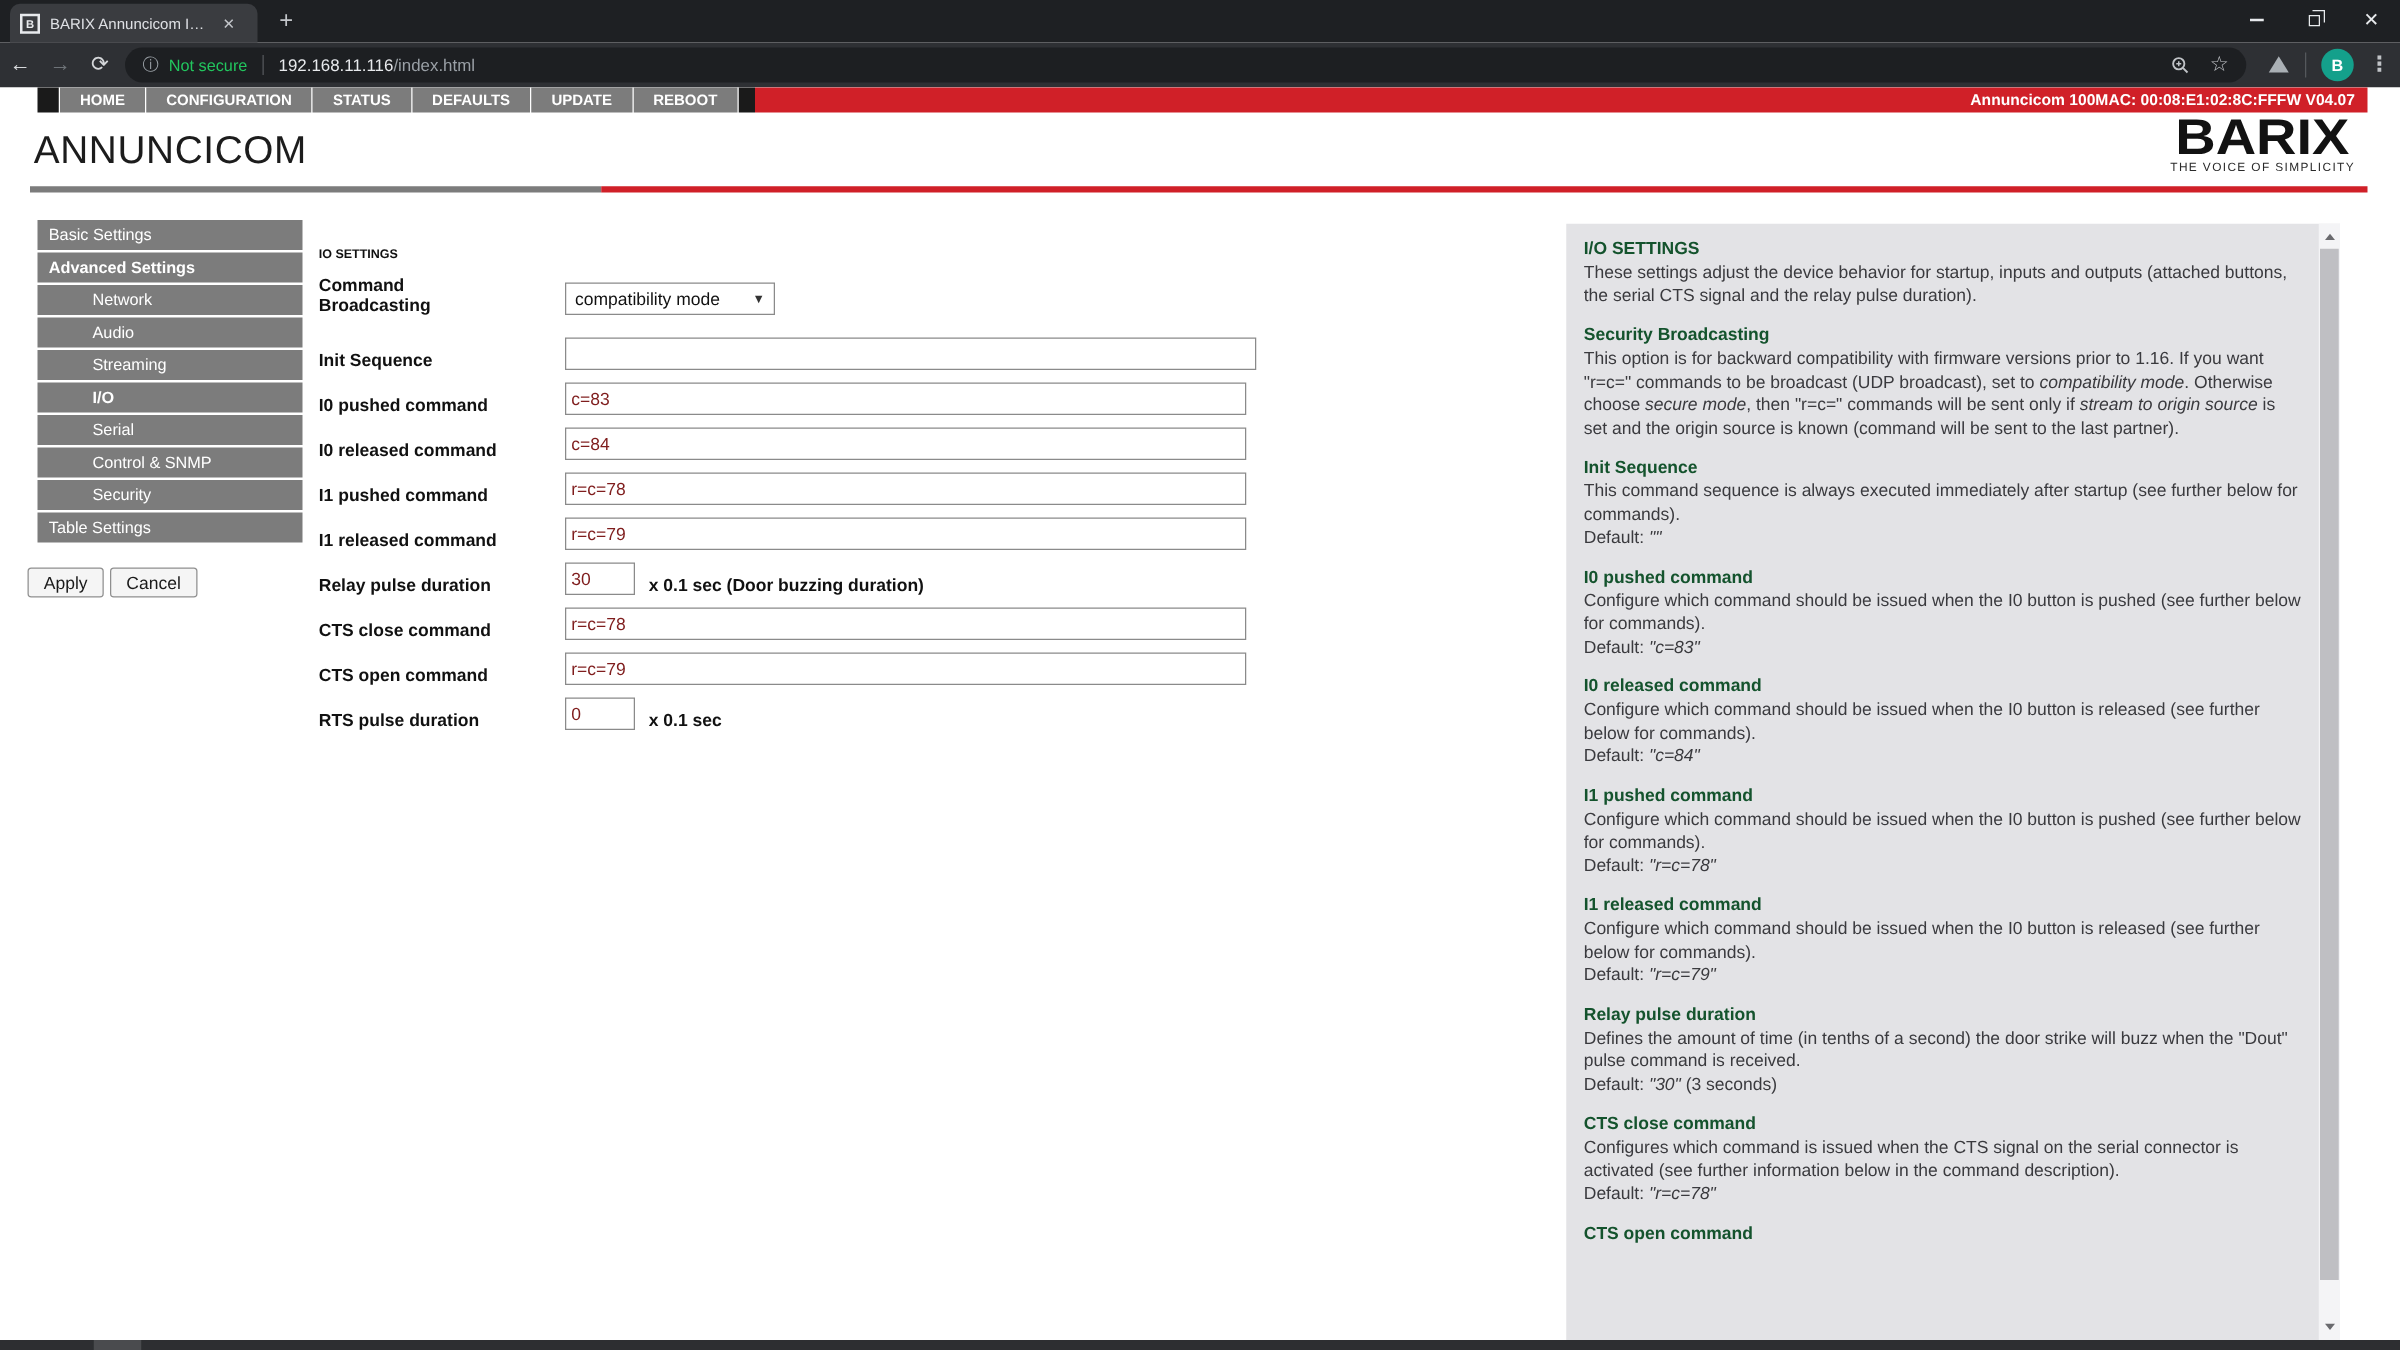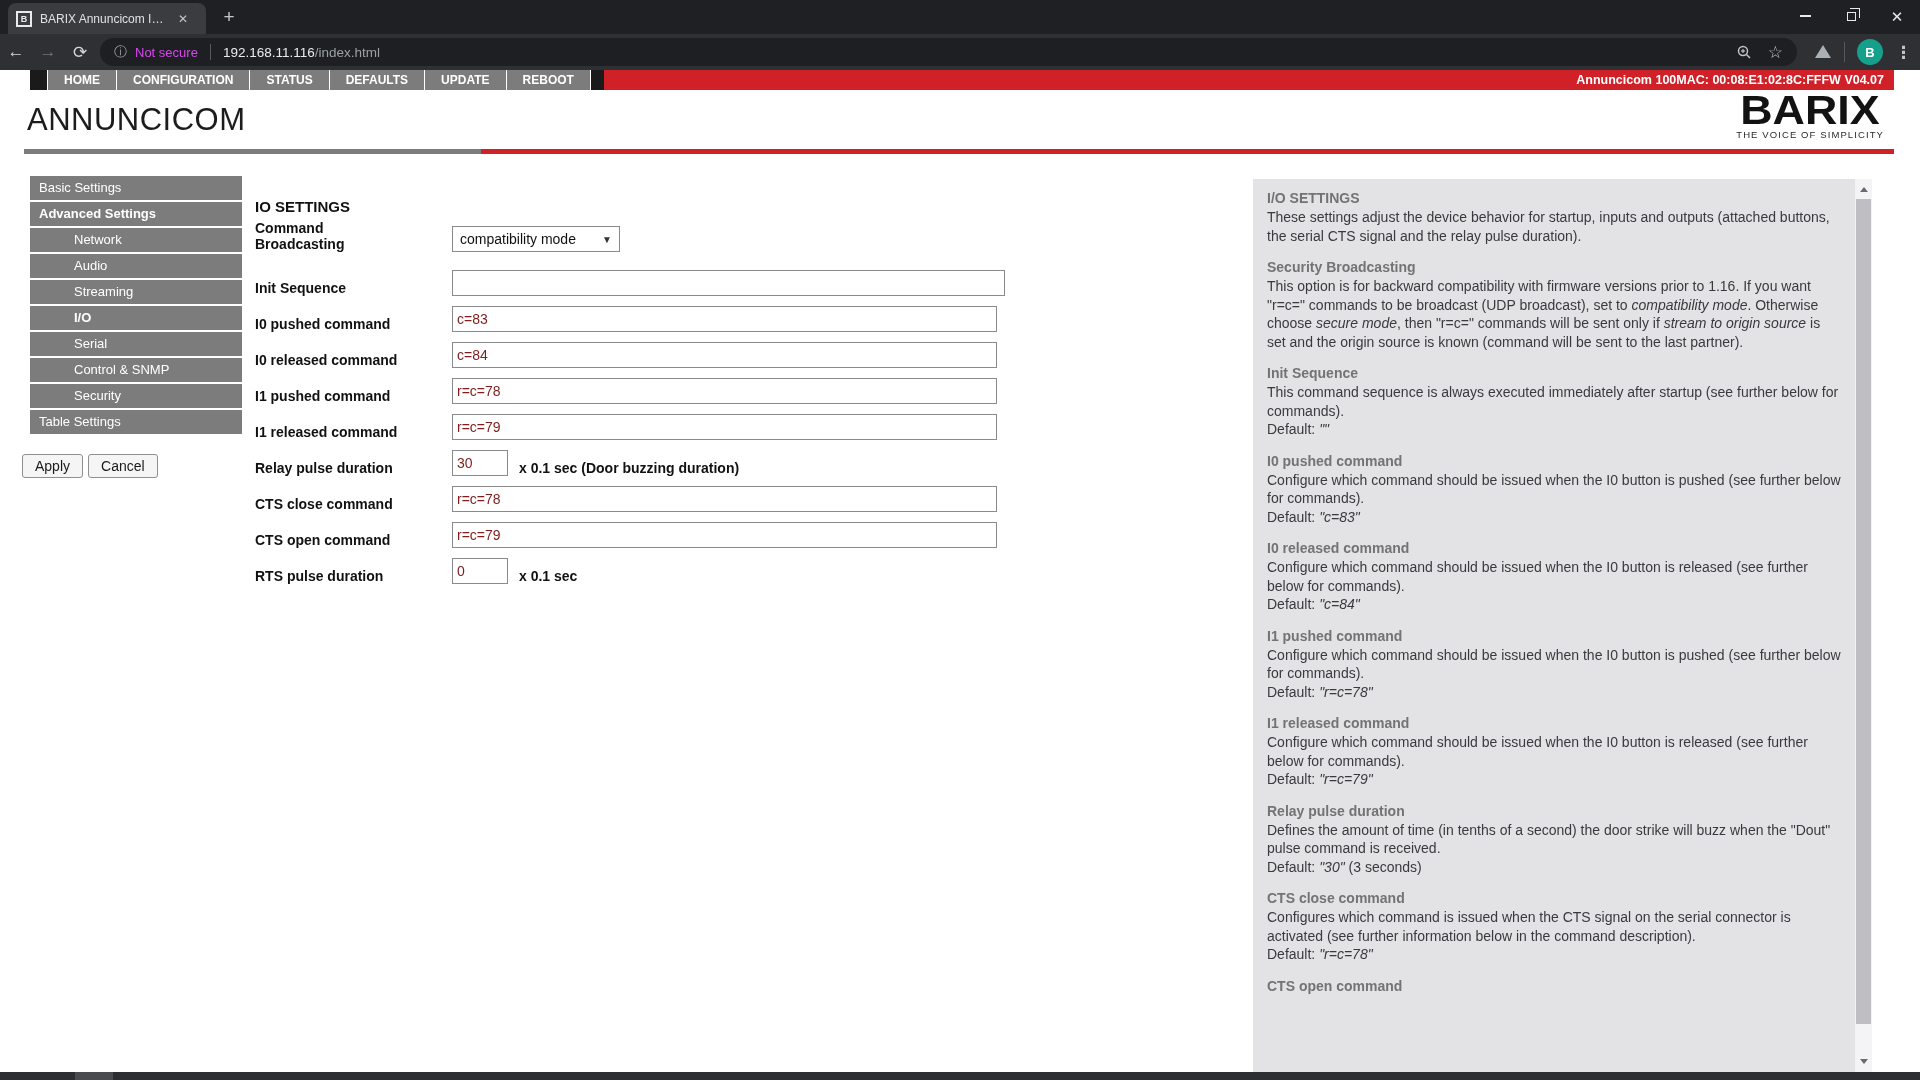--- a/index.html
+++ b/index.html
@@ -25,21 +25,21 @@
     border:1.5px solid #e8eaed; border-bottom:none; border-left:none; }
   .glyph-close { font-size:15px; line-height:15px; }
 
   .toolbar { position:absolute; left:0; top:34px; width:1920px; height:36px; background:#2e3034;
     display:flex; align-items:center; }
   .navicon { font-size:17px; color:#d5d7da; width:32px; text-align:center; }
   .navicon.disabled { color:#6e7378; }
   .omnibox { position:absolute; left:100px; right:123px; top:4px; height:28px; background:#1d1f22;
     border-radius:14px; display:flex; align-items:center; padding:0 14px; }
   .info-icon { color:#9aa0a6; font-size:13px; }
-  .notsecure { color:#d946ef; font-size:13px; margin-left:8px; }
+  .notsecure { color:#22c55e; font-size:13px; margin-left:8px; }
   .omni-sep { width:1px; height:16px; background:#55585c; margin:0 12px; }
   .url-host { color:#e8eaed; font-size:13.5px; }
   .url-path { color:#9aa0a6; font-size:13.5px; }
   .omni-right { margin-left:auto; display:flex; align-items:center; gap:16px; }
   .star { color:#c0c3c7; font-size:17px; }
   .toolbar-right { position:absolute; right:8px; top:4px; height:28px; display:flex; align-items:center; gap:12px; }
   .tb-sep { width:1px; height:20px; background:#55585c; }
   .avatar { width:26px; height:26px; border-radius:50%; background:#14a08b; color:#fff; font-size:13px;
     font-weight:bold; display:flex; align-items:center; justify-content:center; }
   .dots { color:#c0c3c7; font-size:17px; font-weight:bold; letter-spacing:0; }
@@ -68,35 +68,35 @@
   .sidebar { position:absolute; left:30px; top:106px; width:212px; }
   .side-item { height:24px; background:#7c7c7c; color:#fff; font-size:13px; line-height:24px;
     padding-left:9px; margin-bottom:2px; cursor:pointer; white-space:nowrap; }
   .side-item.indent { padding-left:44px; }
   .side-item.bold { font-weight:bold; }
 
   .form-buttons { position:absolute; left:22px; top:384px; display:flex; gap:5px; }
   .btn { background:#f5f5f5; border:1px solid #8f8f8f; border-radius:3px; font-size:14px;
     color:#1a1a1a; padding:3px 12px; font-family:inherit; }
 
-  .form-heading { position:absolute; left:255px; top:128px; font-size:15px; font-weight:bold; color:#111; }
+  .form-heading { position:absolute; left:255px; top:128px; font-size:10px; font-weight:bold; color:#111; }
   .form-row { position:absolute; left:255px; display:flex; align-items:flex-end; width:1000px; }
   .form-label { width:197px; flex-shrink:0; font-size:14px; font-weight:bold; color:#111; line-height:16px; }
   .tinput { height:26px; border:1px solid #8a8a8a; background:#fff; font-size:14px; color:#7f1d1d;
     padding:0 4px; font-family:inherit; }
   .w-wide { width:553px; } .w-med { width:545px; } .w-small { width:56px; }
   .fselect { width:168px; height:26px; border:1px solid #8a8a8a; background:#fff; display:flex;
     align-items:center; justify-content:space-between; padding:0 7px; font-size:14px; color:#111; cursor:default; }
   .fselect .arrow { font-size:10px; color:#333; }
   .suffix { font-size:14px; font-weight:bold; color:#111; margin-left:11px; white-space:nowrap; }
 
   
   .help { position:absolute; left:1253px; top:109px; width:619px; height:893px; background:#e3e3e6; }
   .help-content { position:absolute; left:0; top:0; right:17px; bottom:0; overflow:hidden; padding:8px 14px 0 14px; }
-  .help h3 { font-size:14px; color:#737373; margin:14px 0 2px 0; }
+  .help h3 { font-size:14px; color:#14532d; margin:14px 0 2px 0; }
   .help h3.first { margin-top:3px; }
   .help p { font-size:14px; color:#3a3a3e; line-height:18.5px; }
   .help i { color:#3a3a3e; }
   .scrollbar { position:absolute; right:0; top:0; width:17px; height:100%; background:#f4f4f6; }
   .sb-arrow { position:absolute; left:0; width:17px; height:17px; display:flex; align-items:center; justify-content:center; }
   .tri-up { width:0; height:0; border-left:4px solid transparent; border-right:4px solid transparent;
     border-bottom:5px solid #6a6a6e; }
   .tri-down { width:0; height:0; border-left:4px solid transparent; border-right:4px solid transparent;
     border-top:5px solid #6a6a6e; }
   .sb-thumb { position:absolute; left:1px; top:20px; width:15px; height:825px; background:#bfbfc3; }

